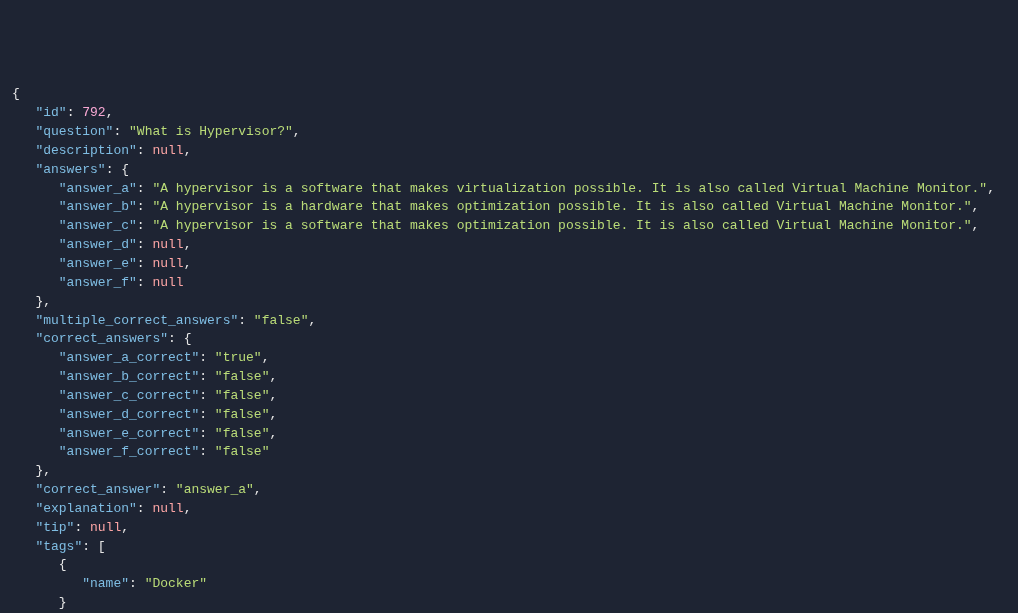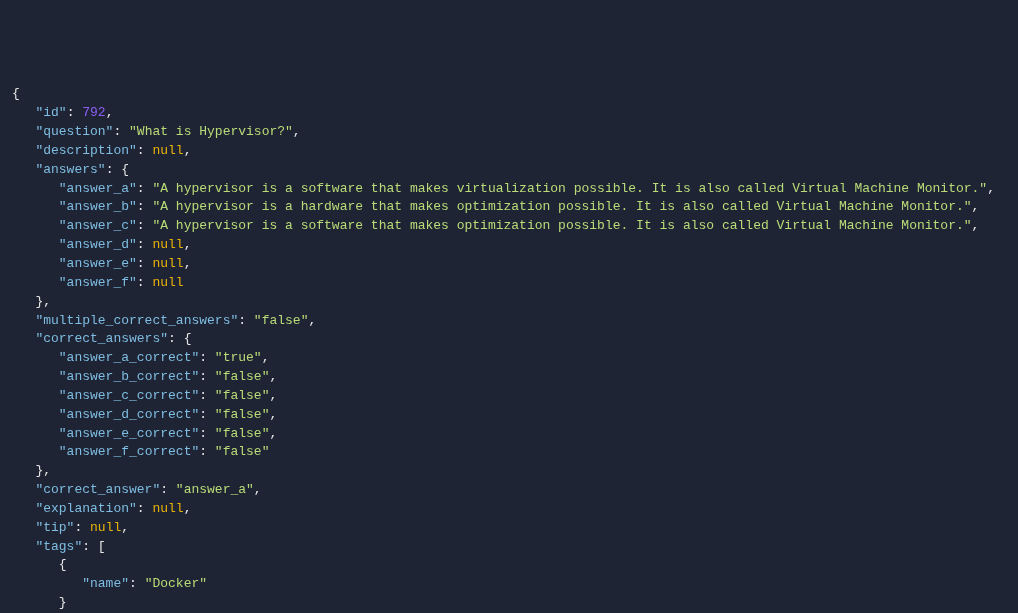--- a/index.html
+++ b/index.html
@@ -8,22 +8,22 @@
     background: #1e2433;
     font-family: "Consolas", "Menlo", "Courier New", monospace;
     font-size: 13px;
     line-height: 1.45;
     color: #d4d4d4;
     white-space: pre;
   }
   .w  { color: #e6e6e6; }   
   .k  { color: #7fbde3; }   
   .s  { color: #badc78; }   
-  .n  { color: #8b5cf6; }   
-  .nu { color: #eab308; }   
+  .n  { color: #f9a8d4; }   
+  .nu { color: #fca5a5; }   
   .line { display: block; }
 </style>
 </head>
 <body>
 
 
 
 <div id="code"><span class="line"><span class="w">{</span></span><span class="line">   <span class="k">"id"</span><span class="w">: </span><span class="n">792</span><span class="w">,</span></span><span class="line">   <span class="k">"question"</span><span class="w">: </span><span class="s">"What is Hypervisor?"</span><span class="w">,</span></span><span class="line">   <span class="k">"description"</span><span class="w">: </span><span class="nu">null</span><span class="w">,</span></span><span class="line">   <span class="k">"answers"</span><span class="w">: </span><span class="w">{</span></span><span class="line">      <span class="k">"answer_a"</span><span class="w">: </span><span class="s">"A hypervisor is a software that makes virtualization possible. It is also called Virtual Machine Monitor."</span><span class="w">,</span></span><span class="line">      <span class="k">"answer_b"</span><span class="w">: </span><span class="s">"A hypervisor is a hardware that makes optimization possible. It is also called Virtual Machine Monitor."</span><span class="w">,</span></span><span class="line">      <span class="k">"answer_c"</span><span class="w">: </span><span class="s">"A hypervisor is a software that makes optimization possible. It is also called Virtual Machine Monitor."</span><span class="w">,</span></span><span class="line">      <span class="k">"answer_d"</span><span class="w">: </span><span class="nu">null</span><span class="w">,</span></span><span class="line">      <span class="k">"answer_e"</span><span class="w">: </span><span class="nu">null</span><span class="w">,</span></span><span class="line">      <span class="k">"answer_f"</span><span class="w">: </span><span class="nu">null</span><span class="w"></span></span><span class="line">   <span class="w">},</span></span><span class="line">   <span class="k">"multiple_correct_answers"</span><span class="w">: </span><span class="s">"false"</span><span class="w">,</span></span><span class="line">   <span class="k">"correct_answers"</span><span class="w">: </span><span class="w">{</span></span><span class="line">      <span class="k">"answer_a_correct"</span><span class="w">: </span><span class="s">"true"</span><span class="w">,</span></span><span class="line">      <span class="k">"answer_b_correct"</span><span class="w">: </span><span class="s">"false"</span><span class="w">,</span></span><span class="line">      <span class="k">"answer_c_correct"</span><span class="w">: </span><span class="s">"false"</span><span class="w">,</span></span><span class="line">      <span class="k">"answer_d_correct"</span><span class="w">: </span><span class="s">"false"</span><span class="w">,</span></span><span class="line">      <span class="k">"answer_e_correct"</span><span class="w">: </span><span class="s">"false"</span><span class="w">,</span></span><span class="line">      <span class="k">"answer_f_correct"</span><span class="w">: </span><span class="s">"false"</span><span class="w"></span></span><span class="line">   <span class="w">},</span></span><span class="line">   <span class="k">"correct_answer"</span><span class="w">: </span><span class="s">"answer_a"</span><span class="w">,</span></span><span class="line">   <span class="k">"explanation"</span><span class="w">: </span><span class="nu">null</span><span class="w">,</span></span><span class="line">   <span class="k">"tip"</span><span class="w">: </span><span class="nu">null</span><span class="w">,</span></span><span class="line">   <span class="k">"tags"</span><span class="w">: </span><span class="w">[</span></span><span class="line">      <span class="w">{</span></span><span class="line">         <span class="k">"name"</span><span class="w">: </span><span class="s">"Docker"</span><span class="w"></span></span><span class="line">      <span class="w">}</span></span></div>
 
 

